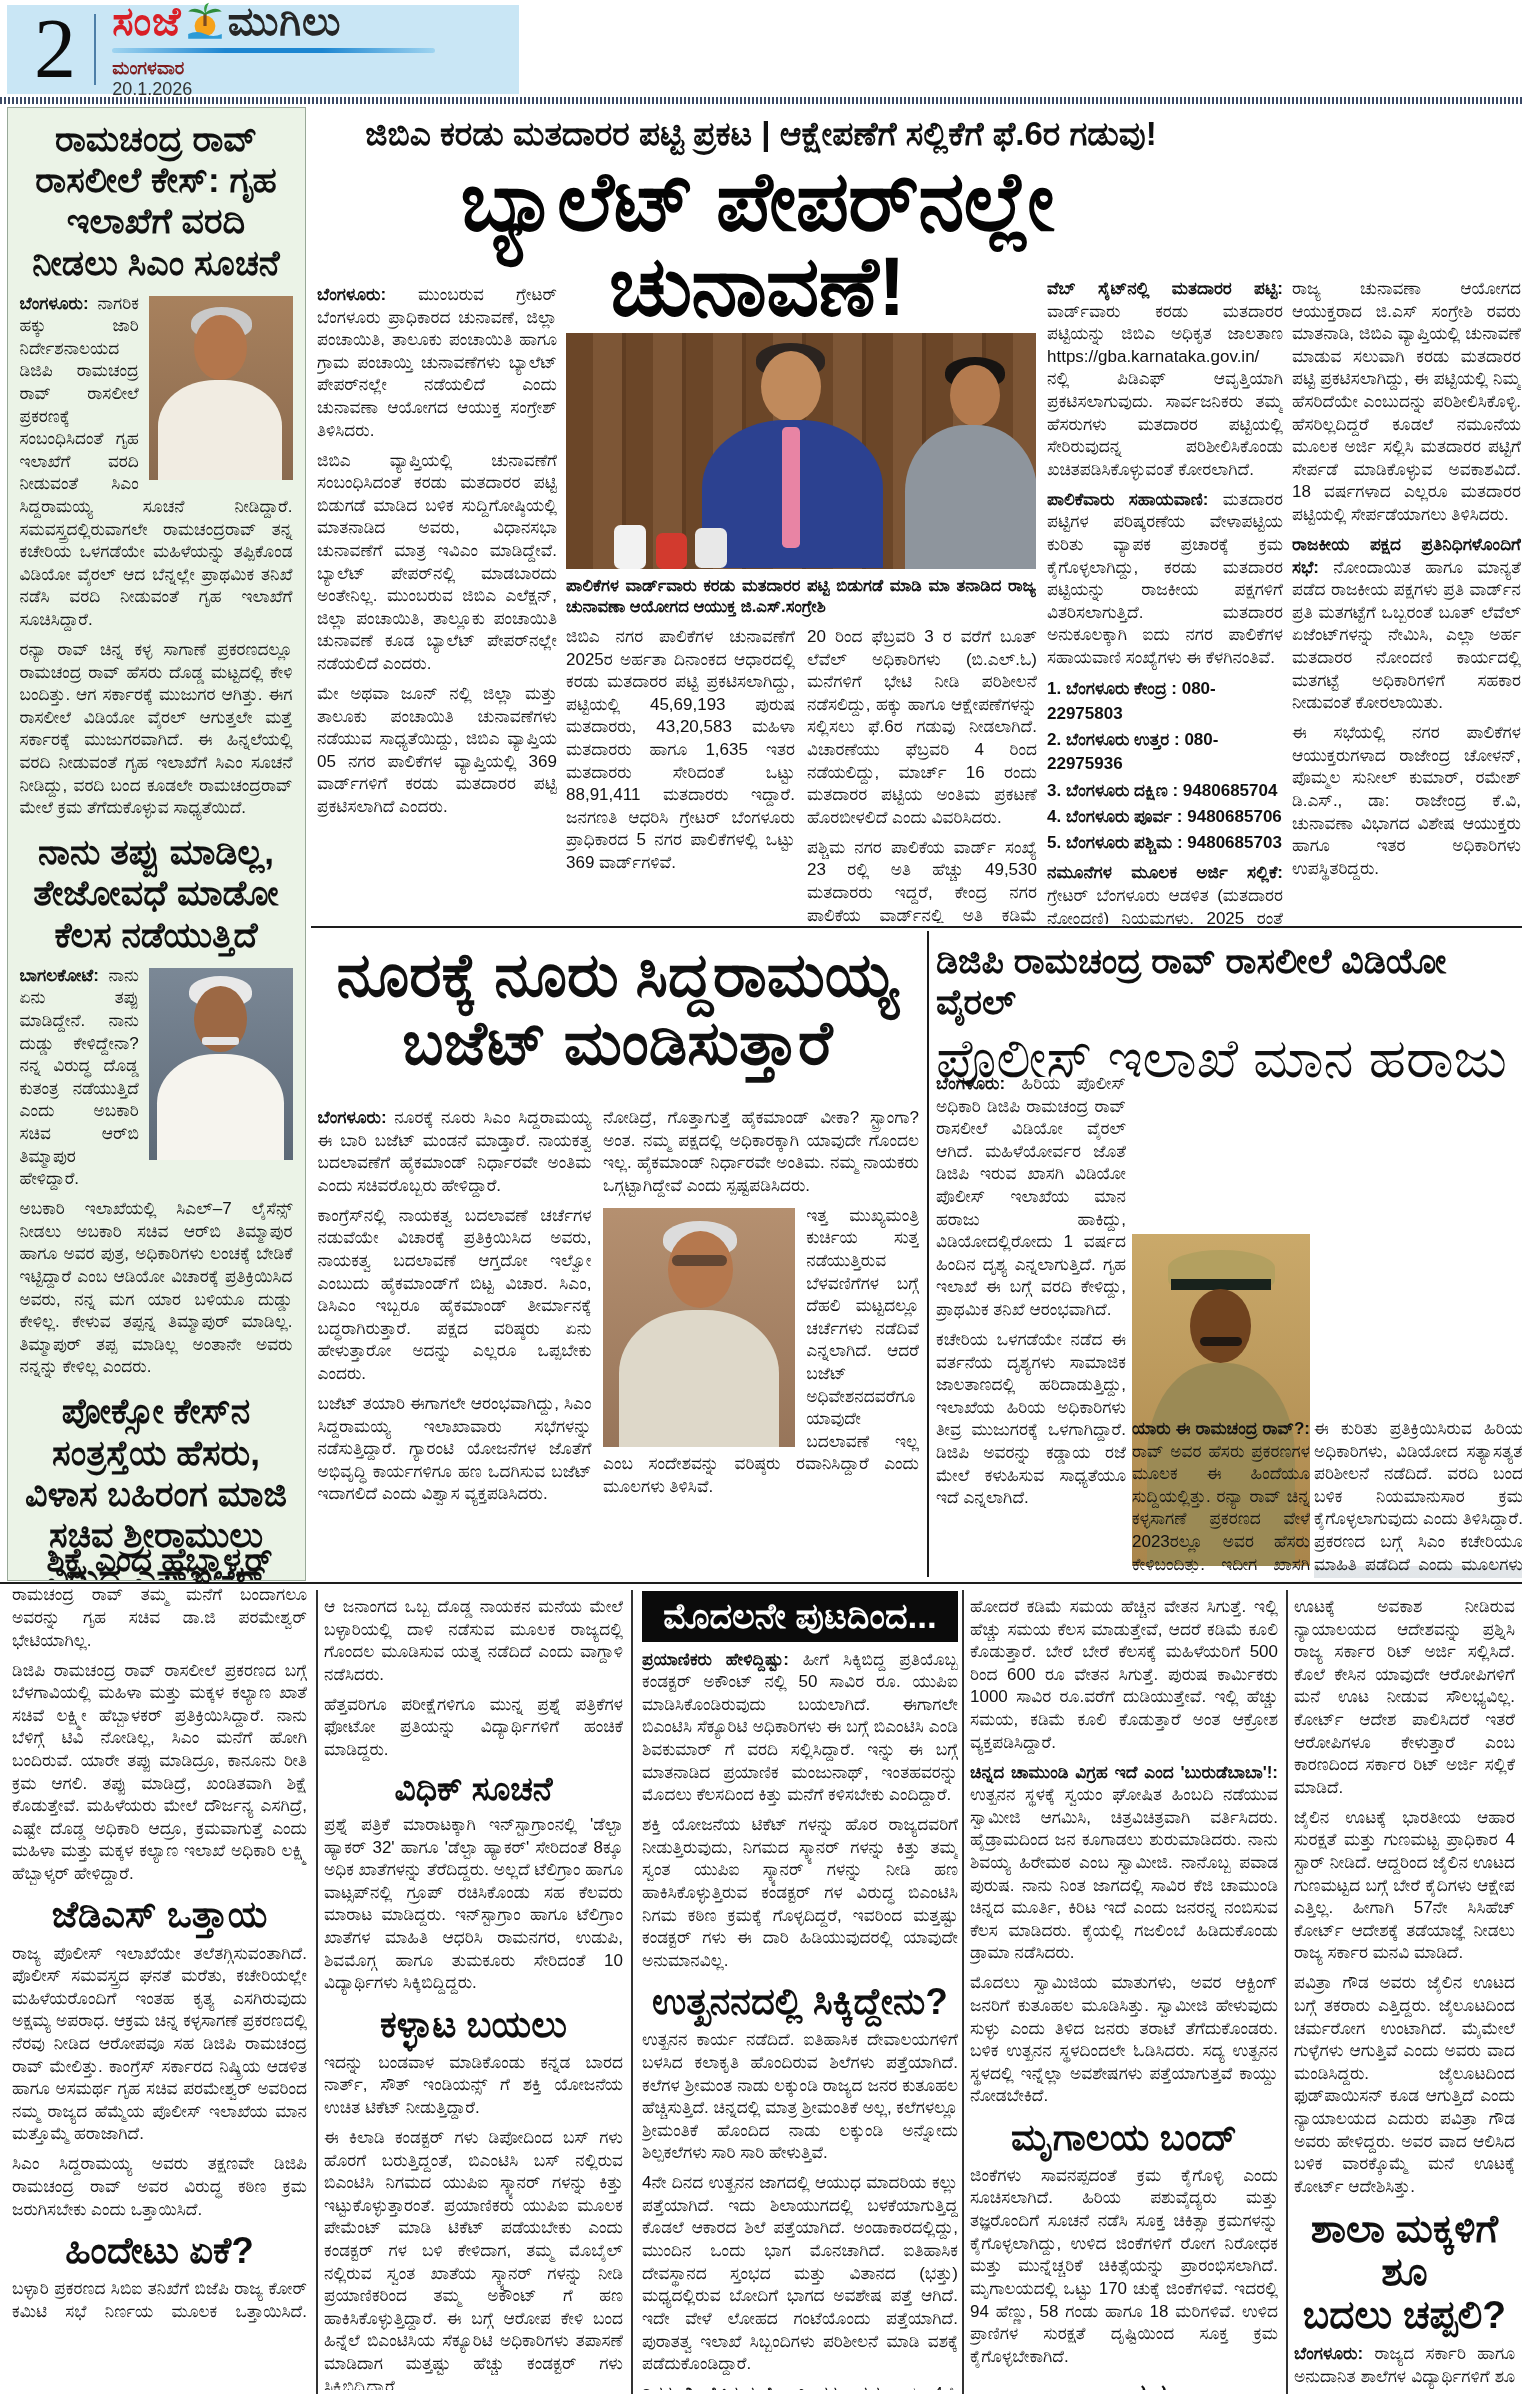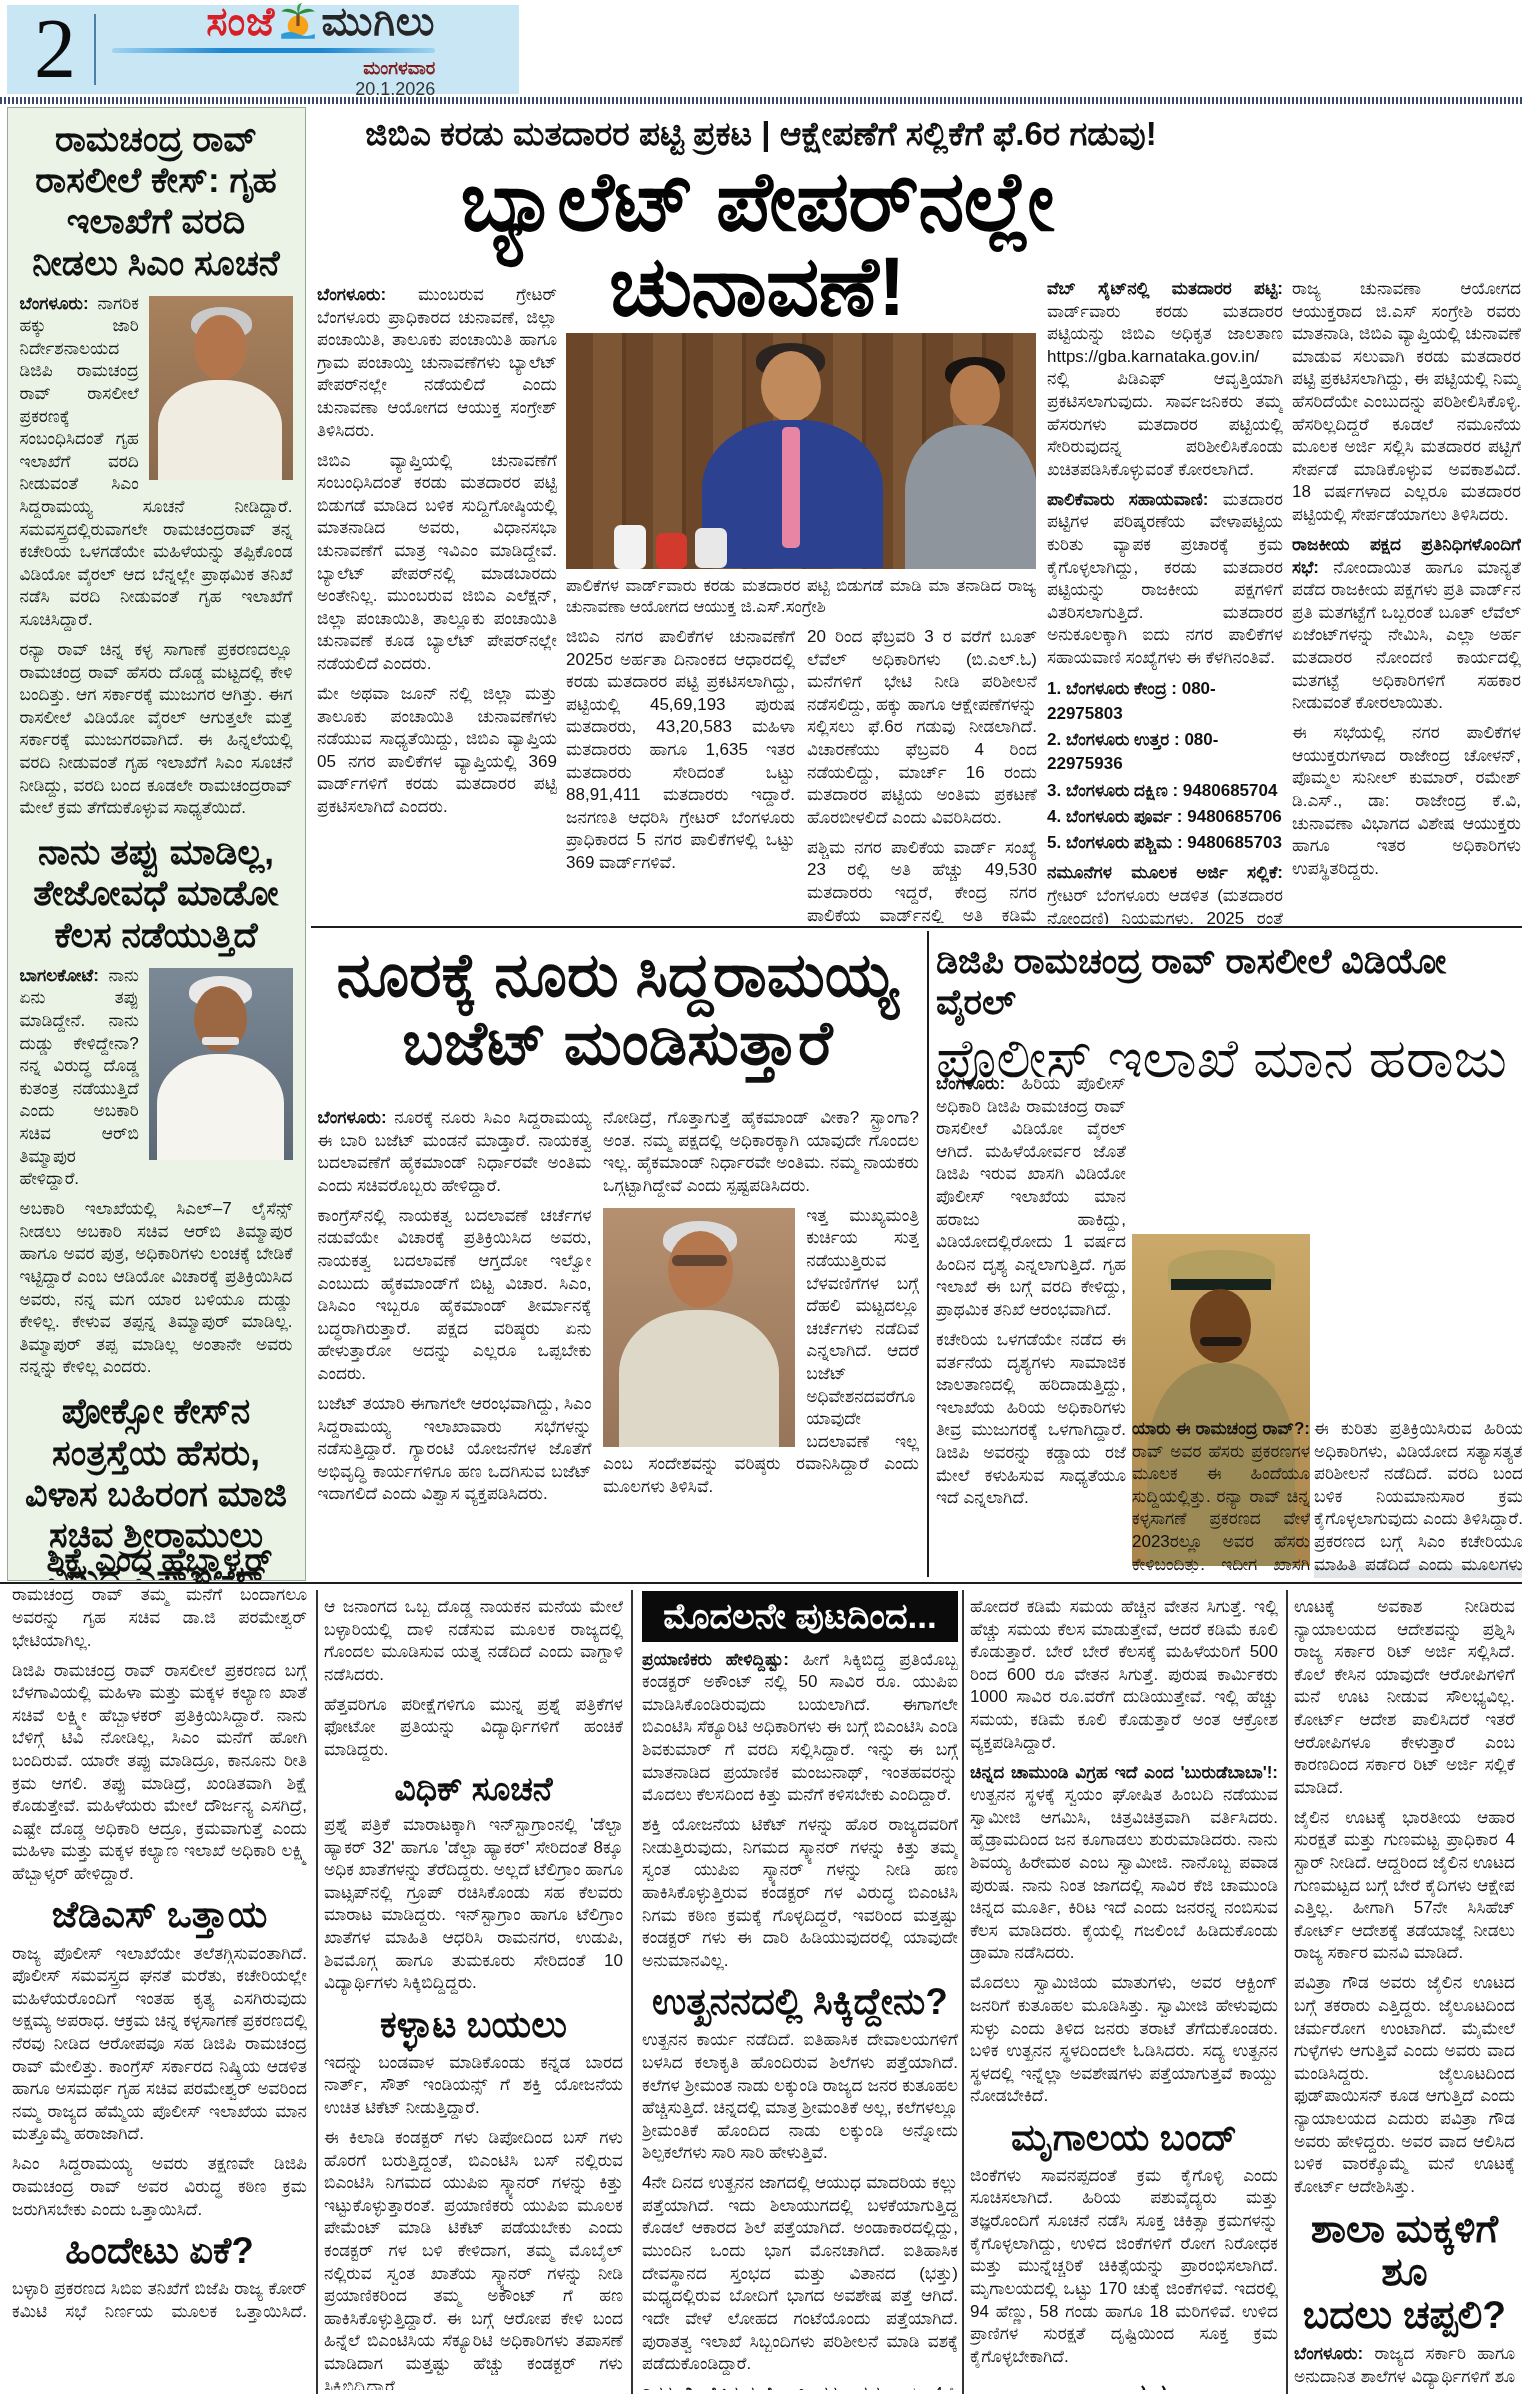--- a/index.html
+++ b/index.html
@@ -7,21 +7,21 @@
         font-family:"Liberation Sans","DejaVu Sans",sans-serif;color:#111;overflow:hidden;}
   .abs{position:absolute;}
   .b{font-size:17px;line-height:1.33;text-align:justify;margin:0 0 7.3px 0;}
   .dl{font-weight:bold;}
   .ctr{text-align:center;}
   .clip{overflow:hidden;}
   
   .mastbox{background:#c9e6f5;display:flex;align-items:center;}
   .pagenum{font-family:"Liberation Serif","DejaVu Serif",serif;font-size:84px;line-height:84px;margin-left:27.4px;color:#0c0c0c;}
   .mastrule{width:2.4px;height:71px;background:#4d7fa8;margin:0 16px 0 18px;}
-  .mastcol{display:flex;flex-direction:column;align-items:flex-end;}
+  .mastcol{display:flex;flex-direction:column;align-items:flex-start;}
   .masttitle{font-size:40px;font-weight:900;letter-spacing:0.8px;display:flex;align-items:center;gap:3.2px;}
   .mast-red{color:#d91f26;} .mast-black{color:#262626;}
   .mastbar{width:323px;height:5.6px;border-radius:3.2px;margin:3.2px 0 4.8px 0;
            background:linear-gradient(90deg,#9fd4f0,#1c86d1 35%,#1c86d1 65%,#9fd4f0);}
   .mastday{font-size:18px;font-weight:bold;color:#7f1d1d;}
   .mastdate{font-size:18px;color:#333;}
   .sectionbox{background:#e2e2e2;font-size:40px;font-weight:bold;text-align:center;color:#1a1a1a;}
   .dotted{background:repeating-linear-gradient(90deg,#3c4a66 0 1.6px,transparent 1.6px 4px);}
   
   .greenpanel{background:#ebf3e7;border:0.8px solid #98a898;box-sizing:border-box;padding:9.7px 12px;}
@@ -30,21 +30,21 @@
   
   .kicker{font-size:33px;font-weight:bold;line-height:1.15;}
   .mainhead{font-size:83px;font-weight:900;line-height:1.02;letter-spacing:-0.8px;color:#050505;}
   .h2a{font-size:35px;font-weight:900;line-height:1.18;text-align:center;margin:0 0 9.7px 0;}
   .h2b{font-size:61px;font-weight:900;line-height:1.12;text-align:center;}
   .h2c{font-size:54px;font-weight:400;line-height:1.1;}
   .kick2{font-size:35px;font-weight:bold;}
   .sub{font-size:37px;font-weight:900;text-align:center;margin:9.7px 0 6.5px 0;line-height:1.1;}
   .sub.small{font-size:33px;}
   .banner{background:#0b0b0b;color:#fff;font-size:35px;font-weight:900;text-align:center;padding:4.8px 3.2px;}
-  .caption{font-size:16.5px;font-weight:normal;line-height:1.28;text-align:justify;}
+  .caption{font-size:16.5px;font-weight:bold;line-height:1.28;text-align:justify;}
   
   .photo{position:relative;overflow:hidden;background:#9d9d9d;}
   .ph-head{position:absolute;border-radius:50%;}
   .ph-hair{position:absolute;border-radius:50% 50% 40% 40%;}
   .ph-torso{position:absolute;border-radius:46% 46% 0 0;}
   .ph-rect{position:absolute;}
   .wood{background:repeating-linear-gradient(90deg,#6b4628 0 27.4px,#7d5636 27.4px 56px,#5f3d22 56px 60px);}
   .float-r{float:right;margin:3.2px 0 4.8px 9.7px;}
   .float-l{float:left;margin:3.2px 11.3px 4.8px 0;}
   .list{font-size:17px;font-weight:bold;line-height:1.45;margin:1.6px 0 6.5px 0;}

